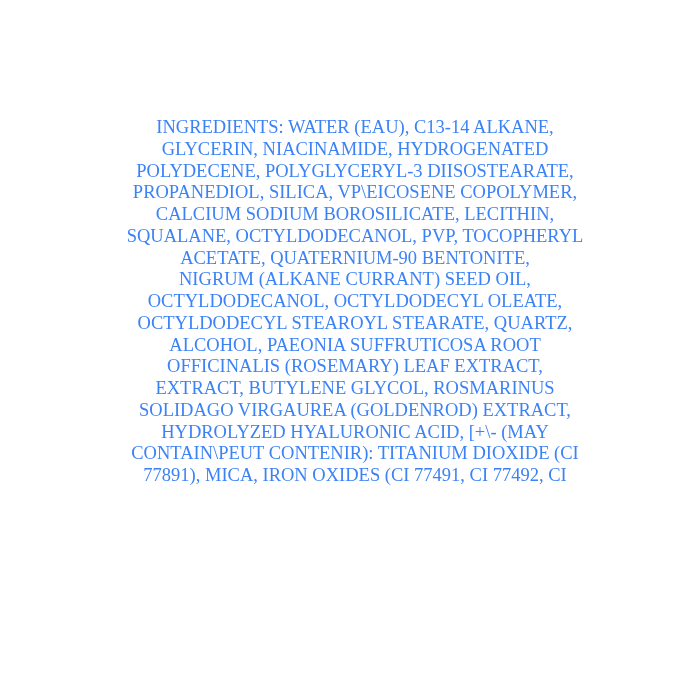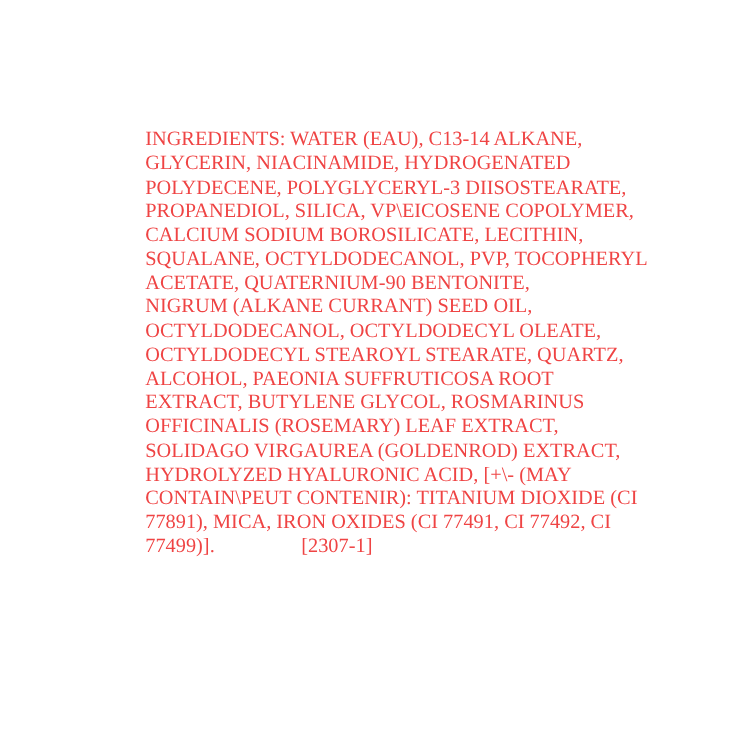--- a/index.html
+++ b/index.html
@@ -12,25 +12,24 @@
     background: #ffffff;
     overflow: hidden;
     position: relative;
     font-family: "Liberation Serif", "DejaVu Serif", serif;
   }
   .label-block {
     position: absolute;
     left: 120px;
     top: 117px;
     width: 470px;
-    color: #ef4444;
+    color: #3b82f6;
     font-size: 18.5px;
     line-height: 21.75px;
-    text-align: left;
-    margin-left: 12px;
+    text-align: center;
   }
   .line {
     white-space: pre; 
     height: 21.75px;
   }
 </style>
 </head>
 <body>
 
 <div class="label-block">
@@ -38,20 +37,19 @@
   <div class="line">GLYCERIN, NIACINAMIDE, HYDROGENATED</div>
   <div class="line">POLYDECENE, POLYGLYCERYL-3 DIISOSTEARATE,</div>
   <div class="line">PROPANEDIOL, SILICA, VP\EICOSENE COPOLYMER,</div>
   <div class="line">CALCIUM SODIUM BOROSILICATE, LECITHIN,</div>
   <div class="line">SQUALANE, OCTYLDODECANOL, PVP, TOCOPHERYL</div>
   <div class="line">ACETATE, QUATERNIUM-90 BENTONITE,</div>
   <div class="line">NIGRUM (ALKANE CURRANT) SEED OIL,</div>
   <div class="line">OCTYLDODECANOL, OCTYLDODECYL OLEATE,</div>
   <div class="line">OCTYLDODECYL STEAROYL STEARATE, QUARTZ,</div>
   <div class="line">ALCOHOL, PAEONIA SUFFRUTICOSA ROOT</div>
+  <div class="line">OFFICINALIS (ROSEMARY) LEAF EXTRACT,</div>
   <div class="line">EXTRACT, BUTYLENE GLYCOL, ROSMARINUS</div>
-  <div class="line">OFFICINALIS (ROSEMARY) LEAF EXTRACT,</div>
   <div class="line">SOLIDAGO VIRGAUREA (GOLDENROD) EXTRACT,</div>
   <div class="line">HYDROLYZED HYALURONIC ACID, [+\- (MAY</div>
   <div class="line">CONTAIN\PEUT CONTENIR): TITANIUM DIOXIDE (CI</div>
   <div class="line">77891), MICA, IRON OXIDES (CI 77491, CI 77492, CI</div>
-  <div class="line">77499)].                 [2307-1]</div>
 </div>
 
 </body></html>

